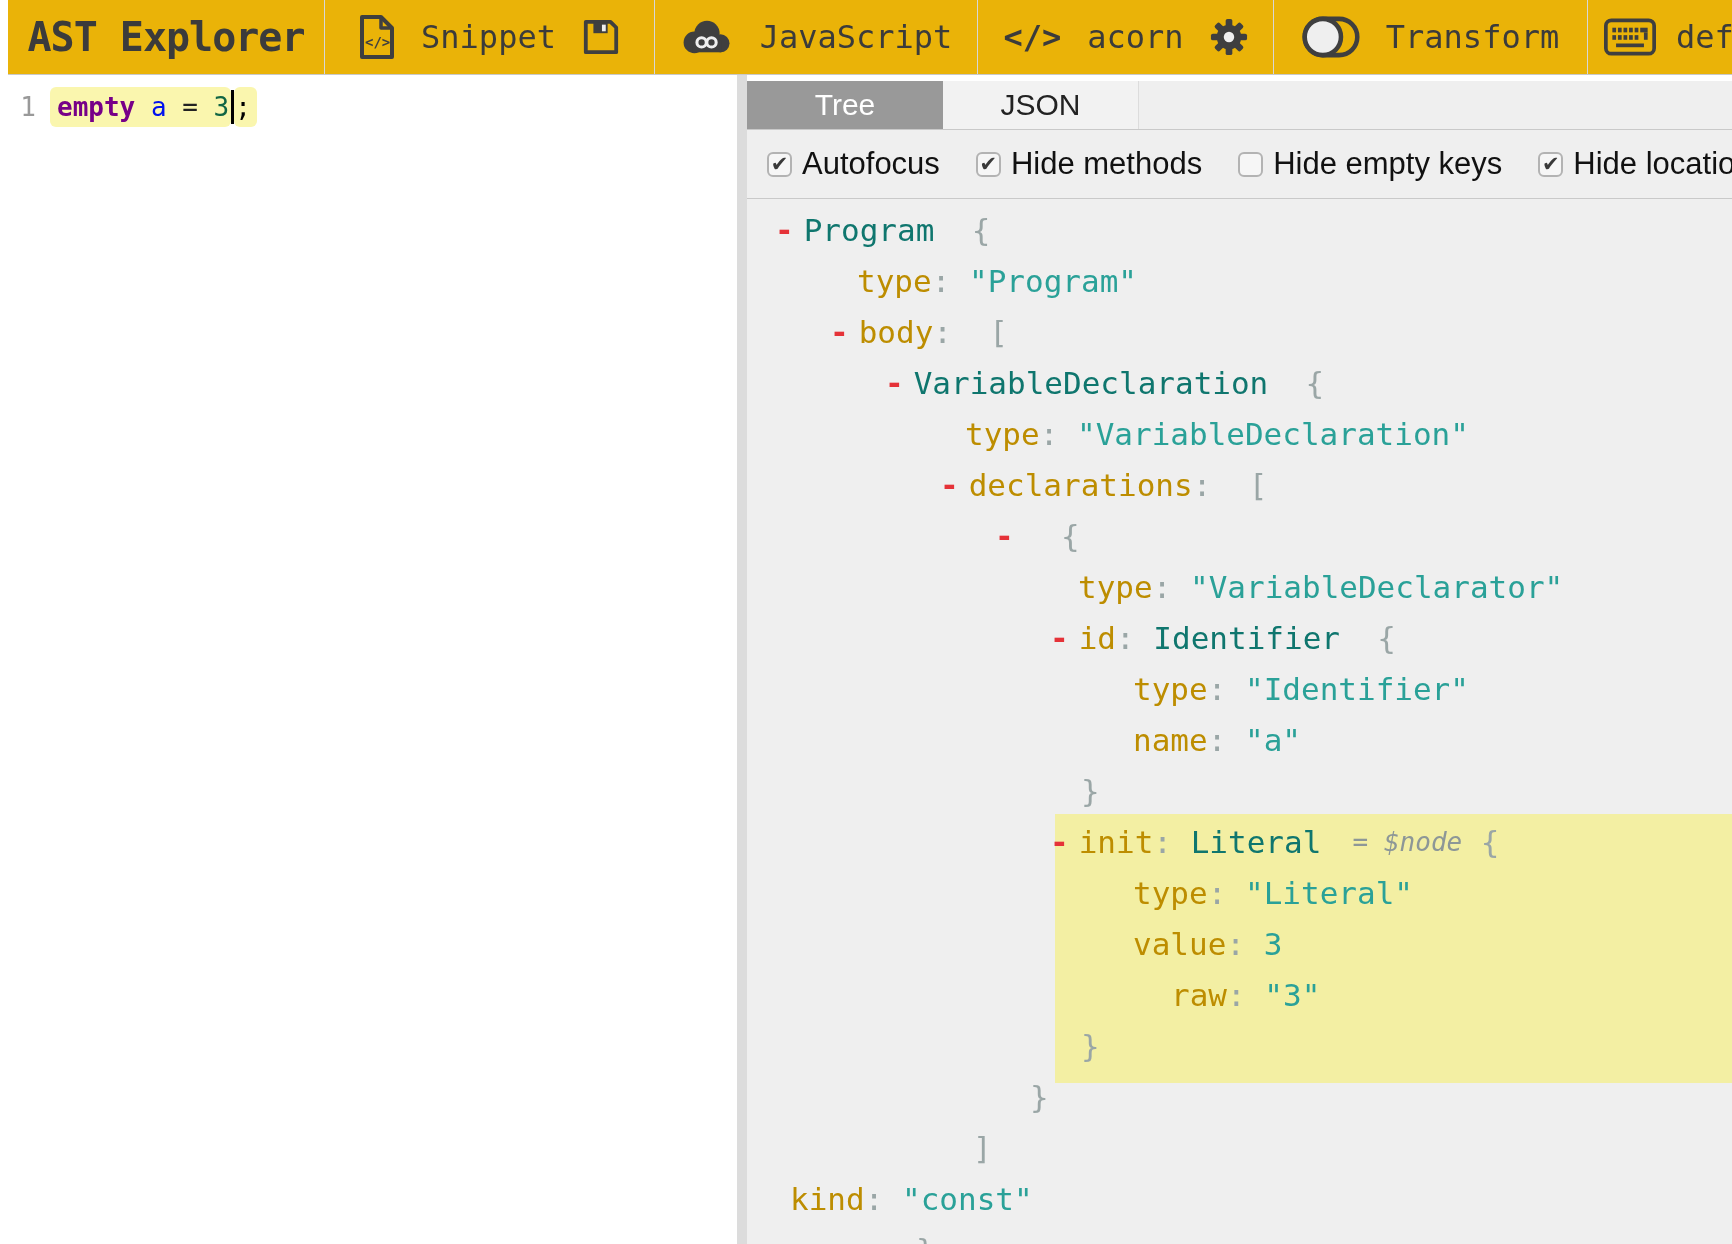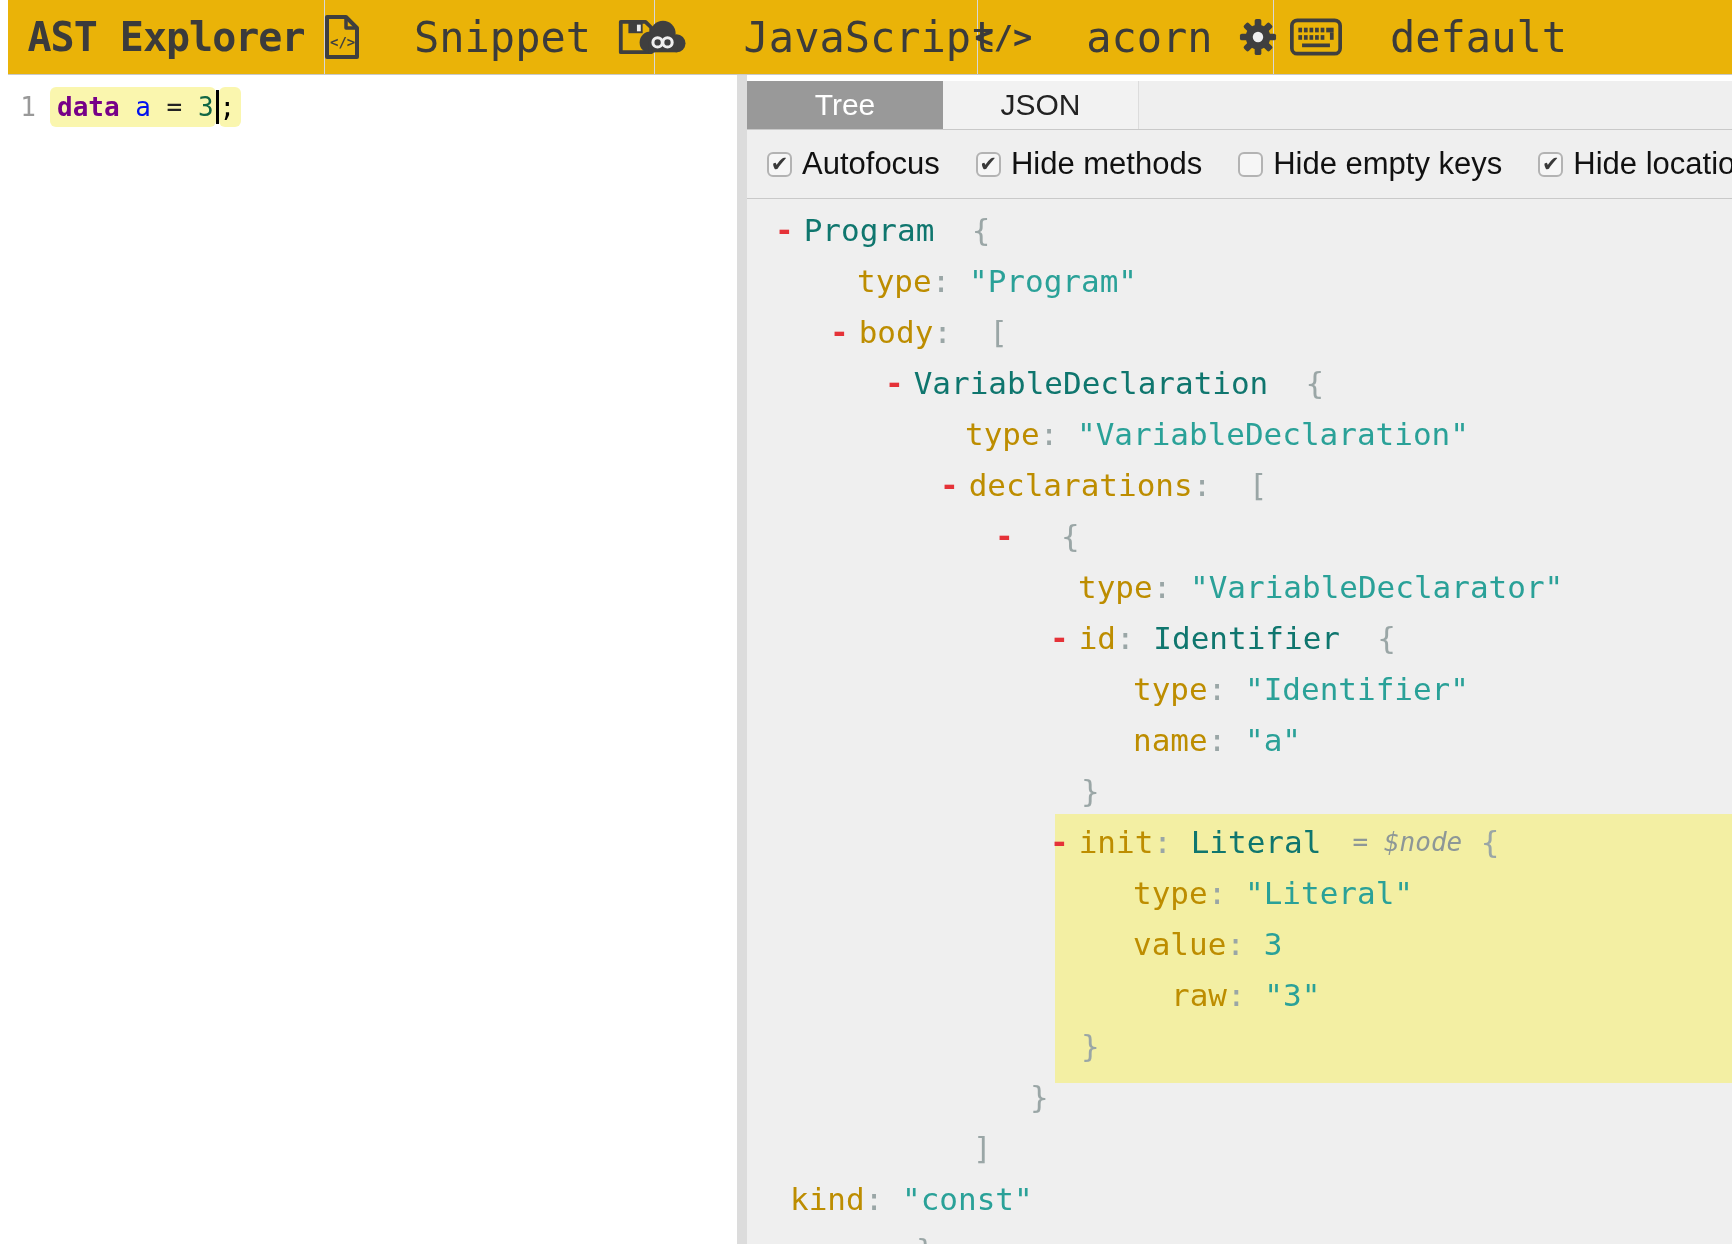--- a/index.html
+++ b/index.html
@@ -6,21 +6,21 @@
   body{width:1732px;height:1244px;overflow:hidden;position:relative;background:#fff;
        font-family:"Liberation Sans",sans-serif;}
   
   .toolbar{position:absolute;top:0;left:8px;width:1732px;height:74px;background:#eab308;
            border-bottom:1px solid #c9c9c9;display:flex;align-items:stretch;
            font-family:"DejaVu Sans Mono",monospace;color:#3b3b3b;}
   .tb-sec{display:flex;align-items:center;justify-content:center;gap:26px;
           border-right:1px solid #d7d7d7;box-sizing:border-box;flex:0 0 auto;}
   .tb-sec.last{border-right:none;justify-content:flex-start;padding-left:16px;gap:20px;}
   .tb-title{font-size:40px;font-weight:bold;letter-spacing:-1px;}
-  .tb-label{font-size:42px;white-space:nowrap;margin-left:28px;}
+  .tb-label{font-size:32px;white-space:nowrap;}
   .code-glyph{font-size:32px;font-weight:bold;}
   .tb-icon{display:flex;align-items:center;}
   
   .main{position:absolute;top:75px;left:0;right:0;bottom:0;}
   .editor{position:absolute;top:0;left:0;width:737px;height:100%;background:#fff;}
   .split{position:absolute;top:0;left:737px;width:10px;height:100%;background:#dcdcdc;cursor:col-resize;}
   .ast{position:absolute;top:6px;left:747px;right:0;height:100%;background:#efefef;overflow:hidden;}
   
   .code-line{position:absolute;top:12px;left:0;height:40px;display:flex;align-items:center;
              font-family:"DejaVu Sans Mono",monospace;font-size:26px;white-space:pre;}
@@ -108,20 +108,29 @@
           <rect x="16.5" y="1" width="7" height="9" rx="2" transform="rotate(180 20 20)"></rect>
           <rect x="16.5" y="1" width="7" height="9" rx="2" transform="rotate(225 20 20)"></rect>
           <rect x="16.5" y="1" width="7" height="9" rx="2" transform="rotate(270 20 20)"></rect>
           <rect x="16.5" y="1" width="7" height="9" rx="2" transform="rotate(315 20 20)"></rect>
           <circle cx="20" cy="20" r="13"></circle>
         </g>
         <circle cx="20" cy="20" r="5.5" fill="#efefef"></circle>
       </svg>
     </span>
   </div>
+  <div class="tb-sec" style="width:314px">
+    <span class="tb-icon">
+      <svg width="58" height="42" viewBox="0 0 64 46">
+        <rect x="3" y="3" width="58" height="40" rx="20" fill="none" stroke="#3f3f3f" stroke-width="5"></rect>
+        <circle cx="23" cy="23" r="20" fill="#efefef" stroke="#3f3f3f" stroke-width="5"></circle>
+      </svg>
+    </span>
+    <span class="tb-label">Transform</span>
+  </div>
   <div class="tb-sec last" style="width:400px">
     <span class="tb-icon">
       <svg width="52" height="40" viewBox="0 0 56 42">
         <rect x="2" y="3" width="52" height="36" rx="6" fill="none" stroke="#3f3f3f" stroke-width="4"></rect>
         <g fill="#3f3f3f">
           <rect x="9" y="11" width="4" height="5"></rect>
             <rect x="15" y="11" width="4" height="5"></rect>
           <rect x="21" y="11" width="4" height="5"></rect>
             <rect x="27" y="11" width="4" height="5"></rect>
           <rect x="33" y="11" width="4" height="5"></rect>
@@ -139,21 +148,21 @@
     <span class="tb-label">default</span>
   </div>
 </div>
 
 <div class="main">
 
   <div class="editor">
     <div class="code-line">
       <span class="gutter">1</span>
       <span class="code-body">
-        <span class="cm-mark" id="code-tokens"><span class="tok-keyword">data</span><span class="tok-plain"> </span><span class="tok-def">a</span><span class="tok-plain"> </span><span class="tok-operator">=</span><span class="tok-plain"> </span><span class="tok-number">3</span></span><span class="cursor"></span><span class="cm-mark semi tok-plain">;</span>
+        <span class="cm-mark" id="code-tokens"><span class="tok-keyword">empty</span><span class="tok-plain"> </span><span class="tok-def">a</span><span class="tok-plain"> </span><span class="tok-operator">=</span><span class="tok-plain"> </span><span class="tok-number">3</span></span><span class="cursor"></span><span class="cm-mark semi tok-plain">;</span>
       </span>
     </div>
   </div>
 
   <div class="split"></div>
 
   <div class="ast">
     <div class="tabbar" id="tabbar">
         <div class="tab active">Tree</div>
         <div class="tab inactive">JSON</div>

